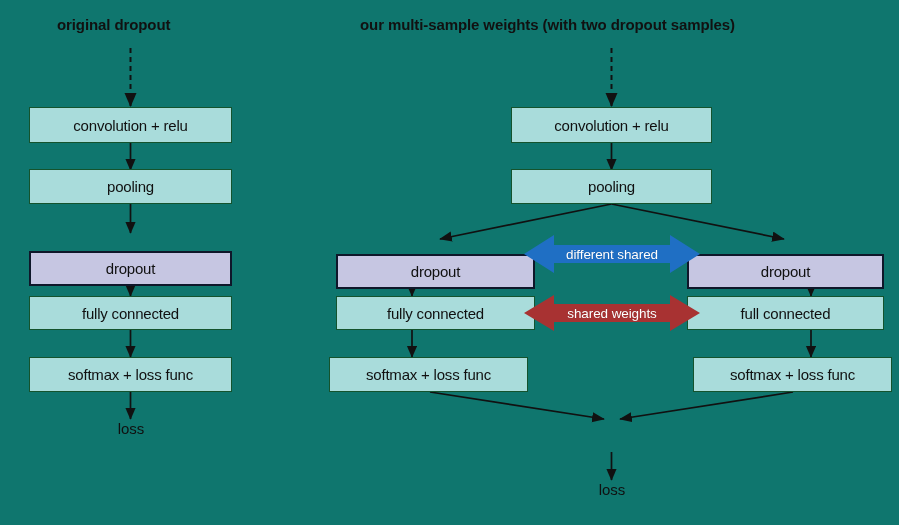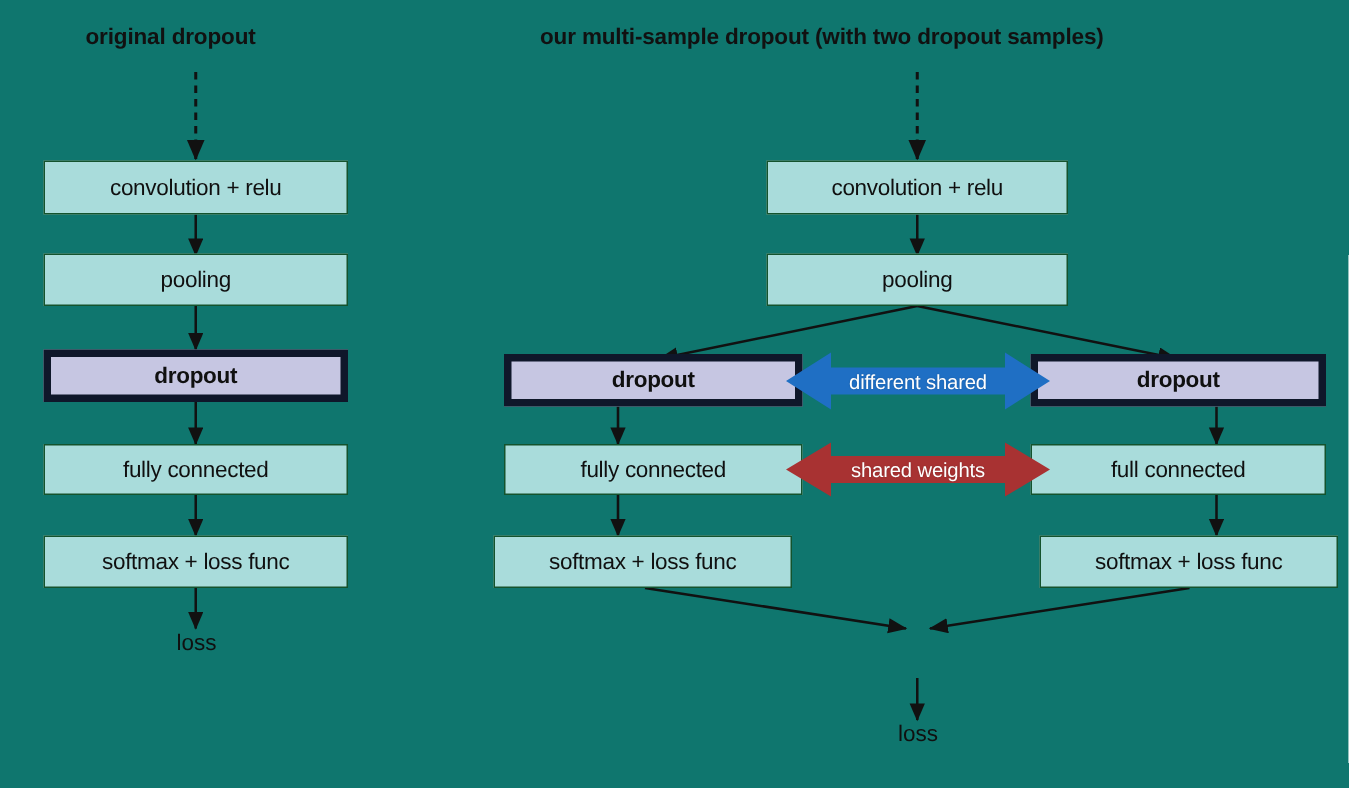--- a/index.html
+++ b/index.html
@@ -48,22 +48,23 @@
     white-space: nowrap;
     letter-spacing: -0.2px;
   }
   .node.teal {
     background: #a9dcdb;
     border: 1px solid #14532d;
     text-align: right;
   }
   .node.purple {
     background: #c6c6e2;
-    border: 5px solid #0f172a;
-    font-weight: bold;
+    border: 2px solid #0f172a;
+    font-weight: normal;
+    margin-top: 18px;
   }
   .plain-label {
     position: absolute;
     font-size: 15px;
     color: #101010;
     white-space: nowrap;
     text-align: center;
   }
   .band {
     position: absolute;
@@ -147,21 +148,21 @@
     <span>fully connected</span>
   </div>
 
   <div class="node teal" style="left:29px; top:357px; width:203px; height:35px;">
     <span>softmax + loss func</span>
   </div>
 
   <div class="plain-label" style="left:91px; top:420px; width:80px;">loss</div>
 
   <div class="title" style="left:360px; top:16px;">
-    <span>our multi-sample dropout</span><span class="sub"> (with two dropout samples)</span>
+    <span>our multi-sample weights</span><span class="sub"> (with two dropout samples)</span>
   </div>
 
   <div class="node teal" style="left:511px; top:107px; width:201px; height:36px;">
     <span>convolution + relu</span>
   </div>
 
   <div class="node teal" style="left:511px; top:169px; width:201px; height:35px;">
     <span>pooling</span>
   </div>
 

